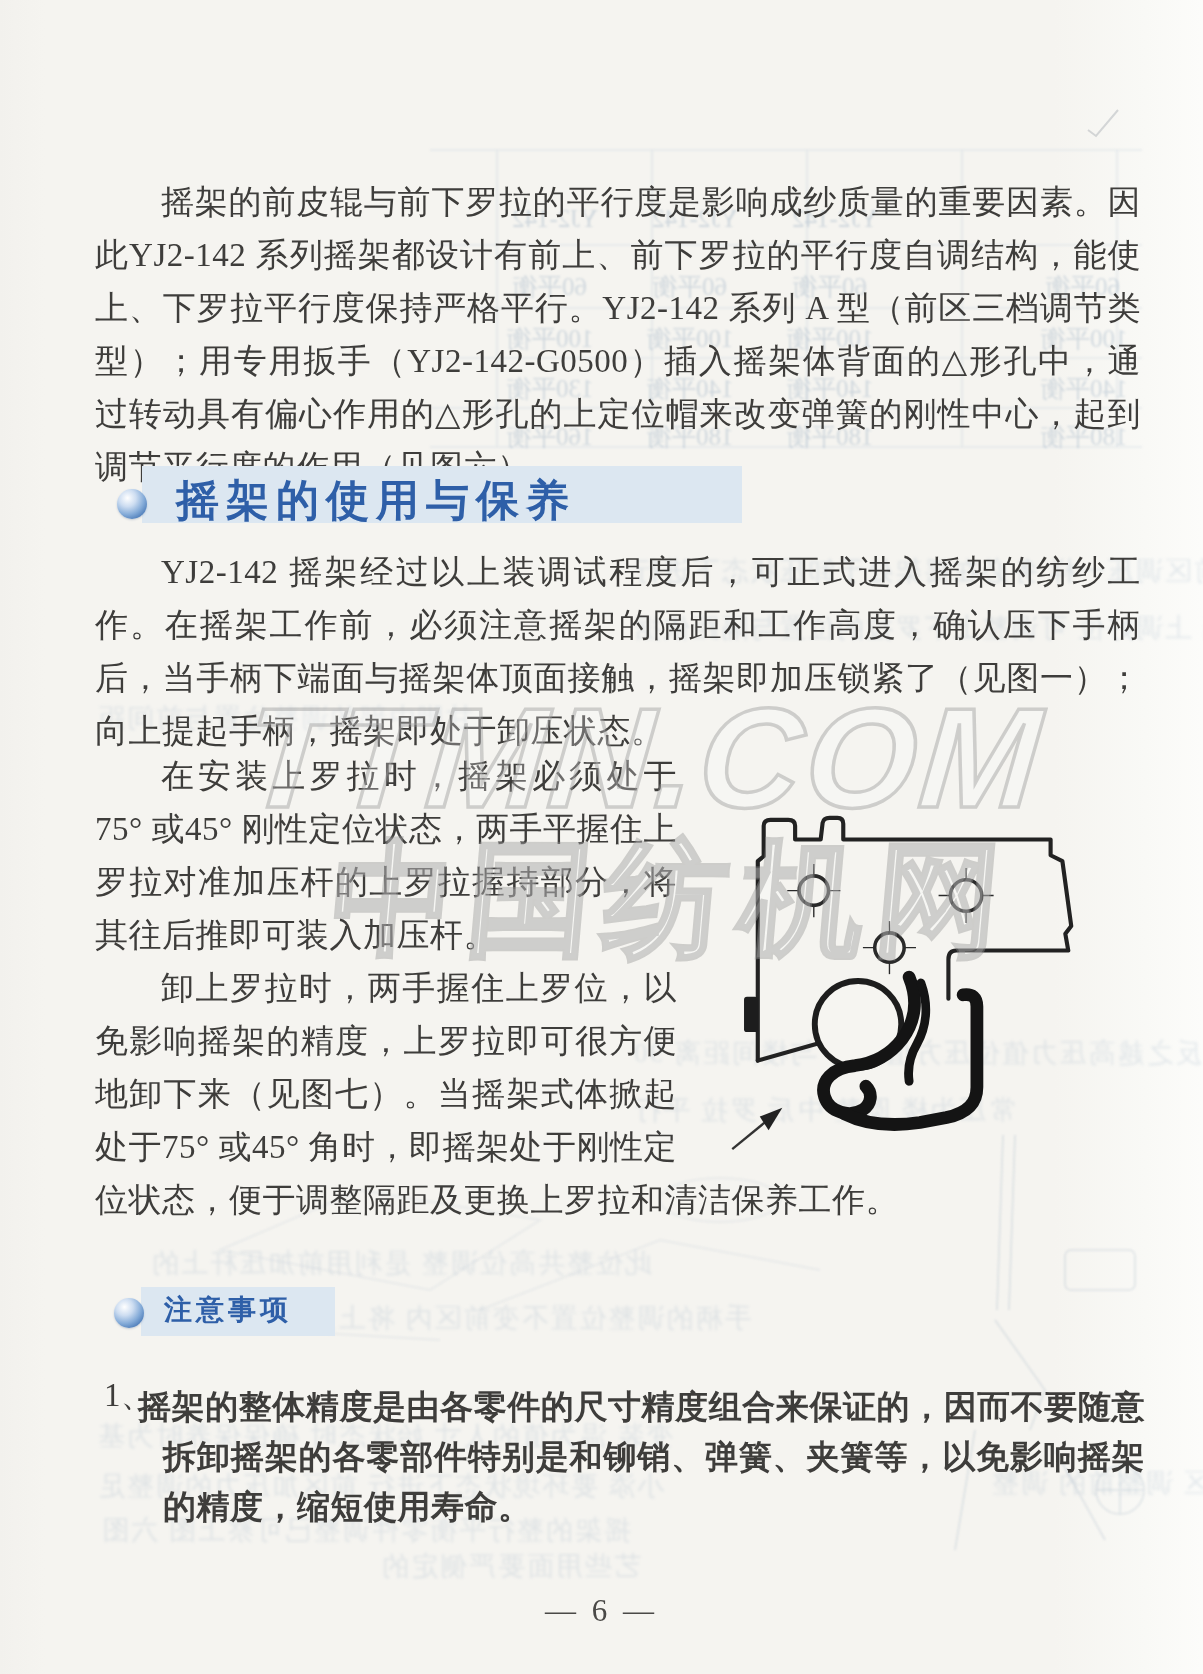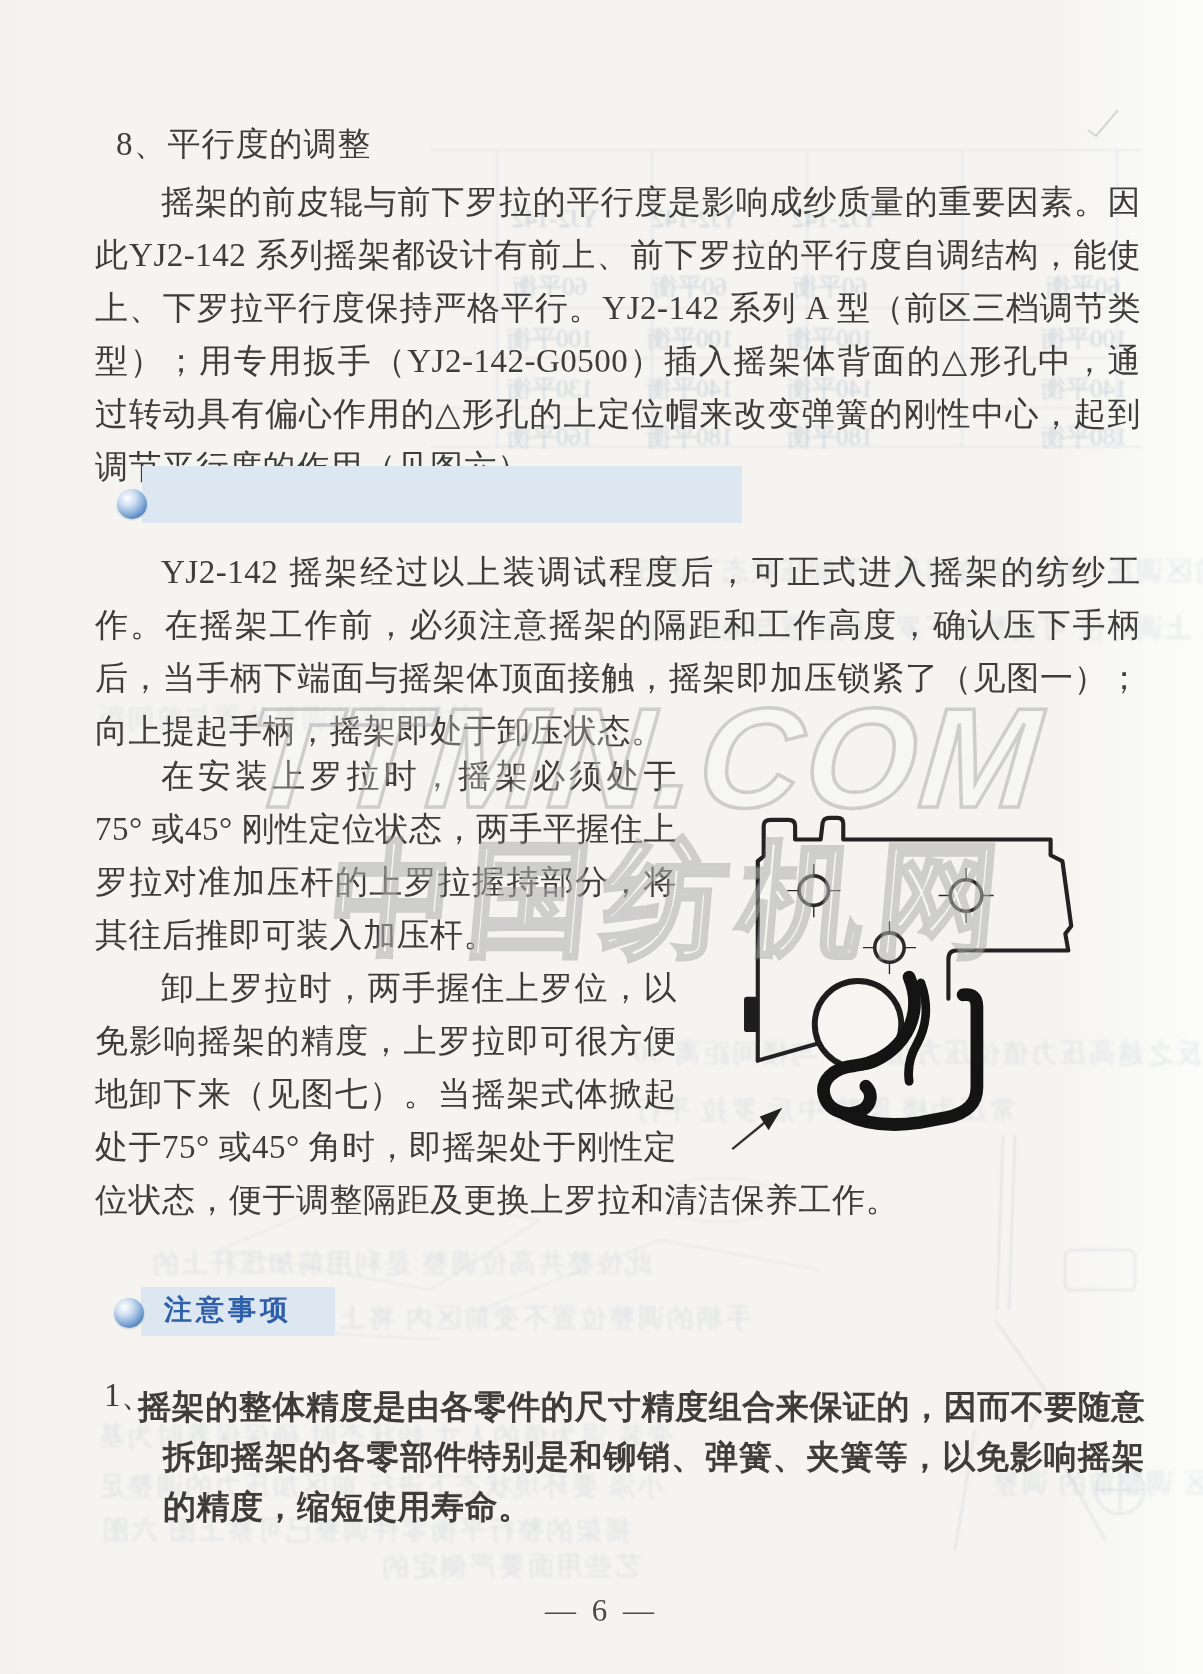--- a/index.html
+++ b/index.html
@@ -136,26 +136,26 @@
         <path d="M40,120 L180,60 L360,90 L250,160 Z"></path>
         <path d="M300,180 L480,110 L640,140"></path>
         <ellipse cx="540" cy="70" rx="60" ry="22"></ellipse>
         <path d="M90,200 L260,210"></path>
       </g>
     </svg>
   </div>
 
   <div class="content">
 
-    <h3 class="h-plain">8、平行度的调整</h3>
 
     <p class="para p1">摇架的前皮辊与前下罗拉的平行度是影响成纱质量的重要因素。因此YJ2-142 系列摇架都设计有前上、前下罗拉的平行度自调结构，能使上、下罗拉平行度保持严格平行。YJ2-142 系列 A 型（前区三档调节类型）；用专用扳手（YJ2-142-G0500）插入摇架体背面的△形孔中，通过转动具有偏心作用的△形孔的上定位帽来改变弹簧的刚性中心，起到调节平行度的作用（见图六）</p>
 
     <div class="band band1"></div>
     <span class="ball ball1"></span>
+    <h2 class="h-blue h1">摇架的使用与保养</h2>
 
     <p class="para p2">YJ2-142 摇架经过以上装调试程度后，可正式进入摇架的纺纱工作。在摇架工作前，必须注意摇架的隔距和工作高度，确认压下手柄后，当手柄下端面与摇架体顶面接触，摇架即加压锁紧了（见图一）；向上提起手柄，摇架即处于卸压状态。</p>
 
     <div class="cols">
       <figure class="fig-box" style="margin-top:60px;margin-bottom:0;">
         <svg class="fig-svg" viewBox="0 0 460 350">
 
           <g stroke="#222" fill="none" stroke-width="4.2" stroke-linejoin="round" stroke-linecap="round">
             <path d="M70,255 L70,52 L76,47 L76,16 Q76,10 83,10 L101,10 Q108,10 108,16 L108,30
                      L134,30 L136,13 Q137,8 143,8 L151,8 Q157,8 157,14 L157,30

